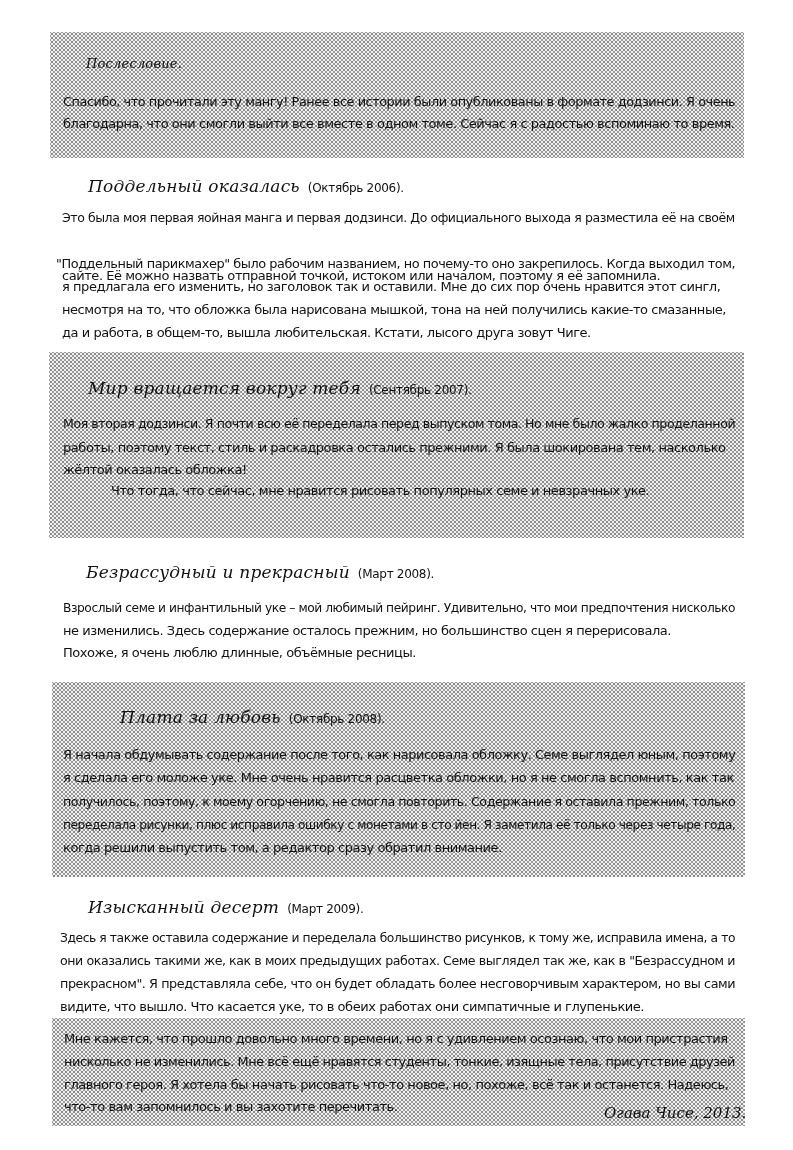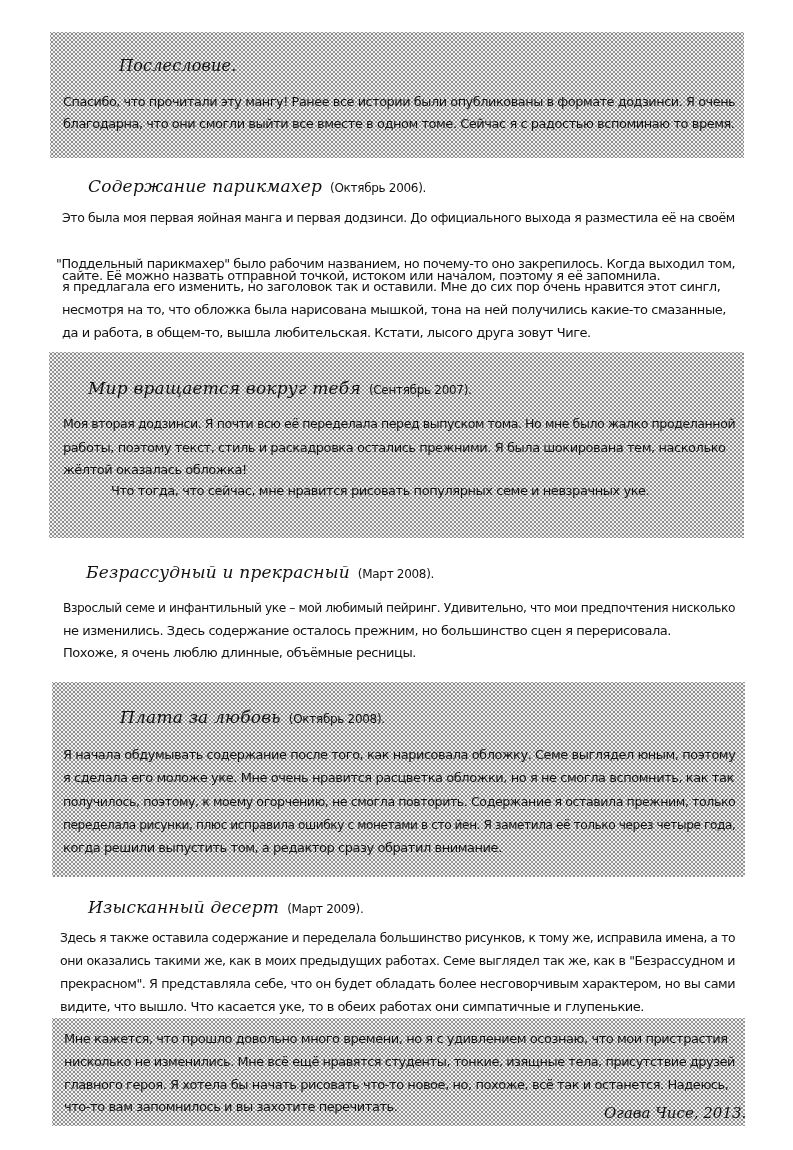--- a/index.html
+++ b/index.html
@@ -68,26 +68,26 @@
 </head>
 <body>
 
 <div class="screen">
 
   <div class="tone" style="left:50px; top:32px; width:694px; height:126px;"></div>
   <div class="tone" style="left:49px; top:352px; width:695px; height:186px;"></div>
   <div class="tone" style="left:52px; top:682px; width:693px; height:195px;"></div>
   <div class="tone" style="left:52px; top:1018px; width:693px; height:108px;"></div>
 
-  <div class="title" style="left:86px; top:56px; font-size:16px;margin-left:33px;">Послесловие.</div>
+  <div class="title" style="left:86px; top:56px; font-size:13px;">Послесловие.</div>
   <div class="body-line" style="left: 63px; top: 94px; transform: scaleX(0.988);">Спасибо, что прочитали эту мангу! Ранее все истории были опубликованы в формате додзинси. Я очень</div>
   <div class="body-line" style="left: 63px; top: 116px; transform: scaleX(0.997);">благодарна, что они смогли выйти все вместе в одном томе. Сейчас я с радостью вспоминаю то время.</div>
 
   <div class="title" style="left:88px; top:176px;">
-    <span>Содержание парикмахер</span><span class="date">(Октябрь 2006).</span>
+    <span>Поддельный оказалась</span><span class="date">(Октябрь 2006).</span>
   </div>
   <div class="body-line" style="left: 62px; top: 210px; transform: scaleX(0.961);">Это была моя первая яойная манга и первая додзинси. До официального выхода я разместила её на своём</div>
   <div class="body-line" style="left:62px; top:233px;margin-top:35px;">сайте. Её можно назвать отправной точкой, истоком или началом, поэтому я её запомнила.</div>
   <div class="body-line" style="left: 56px; top: 256px; transform: scaleX(0.99);">"Поддельный парикмахер" было рабочим названием, но почему-то оно закрепилось. Когда выходил том,</div>
   <div class="body-line" style="left:62px; top:279px;">я предлагала его изменить, но заголовок так и оставили. Мне до сих пор очень нравится этот сингл,</div>
   <div class="body-line" style="left:62px; top:302px;">несмотря на то, что обложка была нарисована мышкой, тона на ней получились какие-то смазанные,</div>
   <div class="body-line" style="left:62px; top:325px;">да и работа, в общем-то, вышла любительская. Кстати, лысого друга зовут Чиге.</div>
 
   <div class="title" style="left:88px; top:378px;">
     <span>Мир вращается вокруг тебя</span><span class="date">(Сентябрь 2007).</span>

